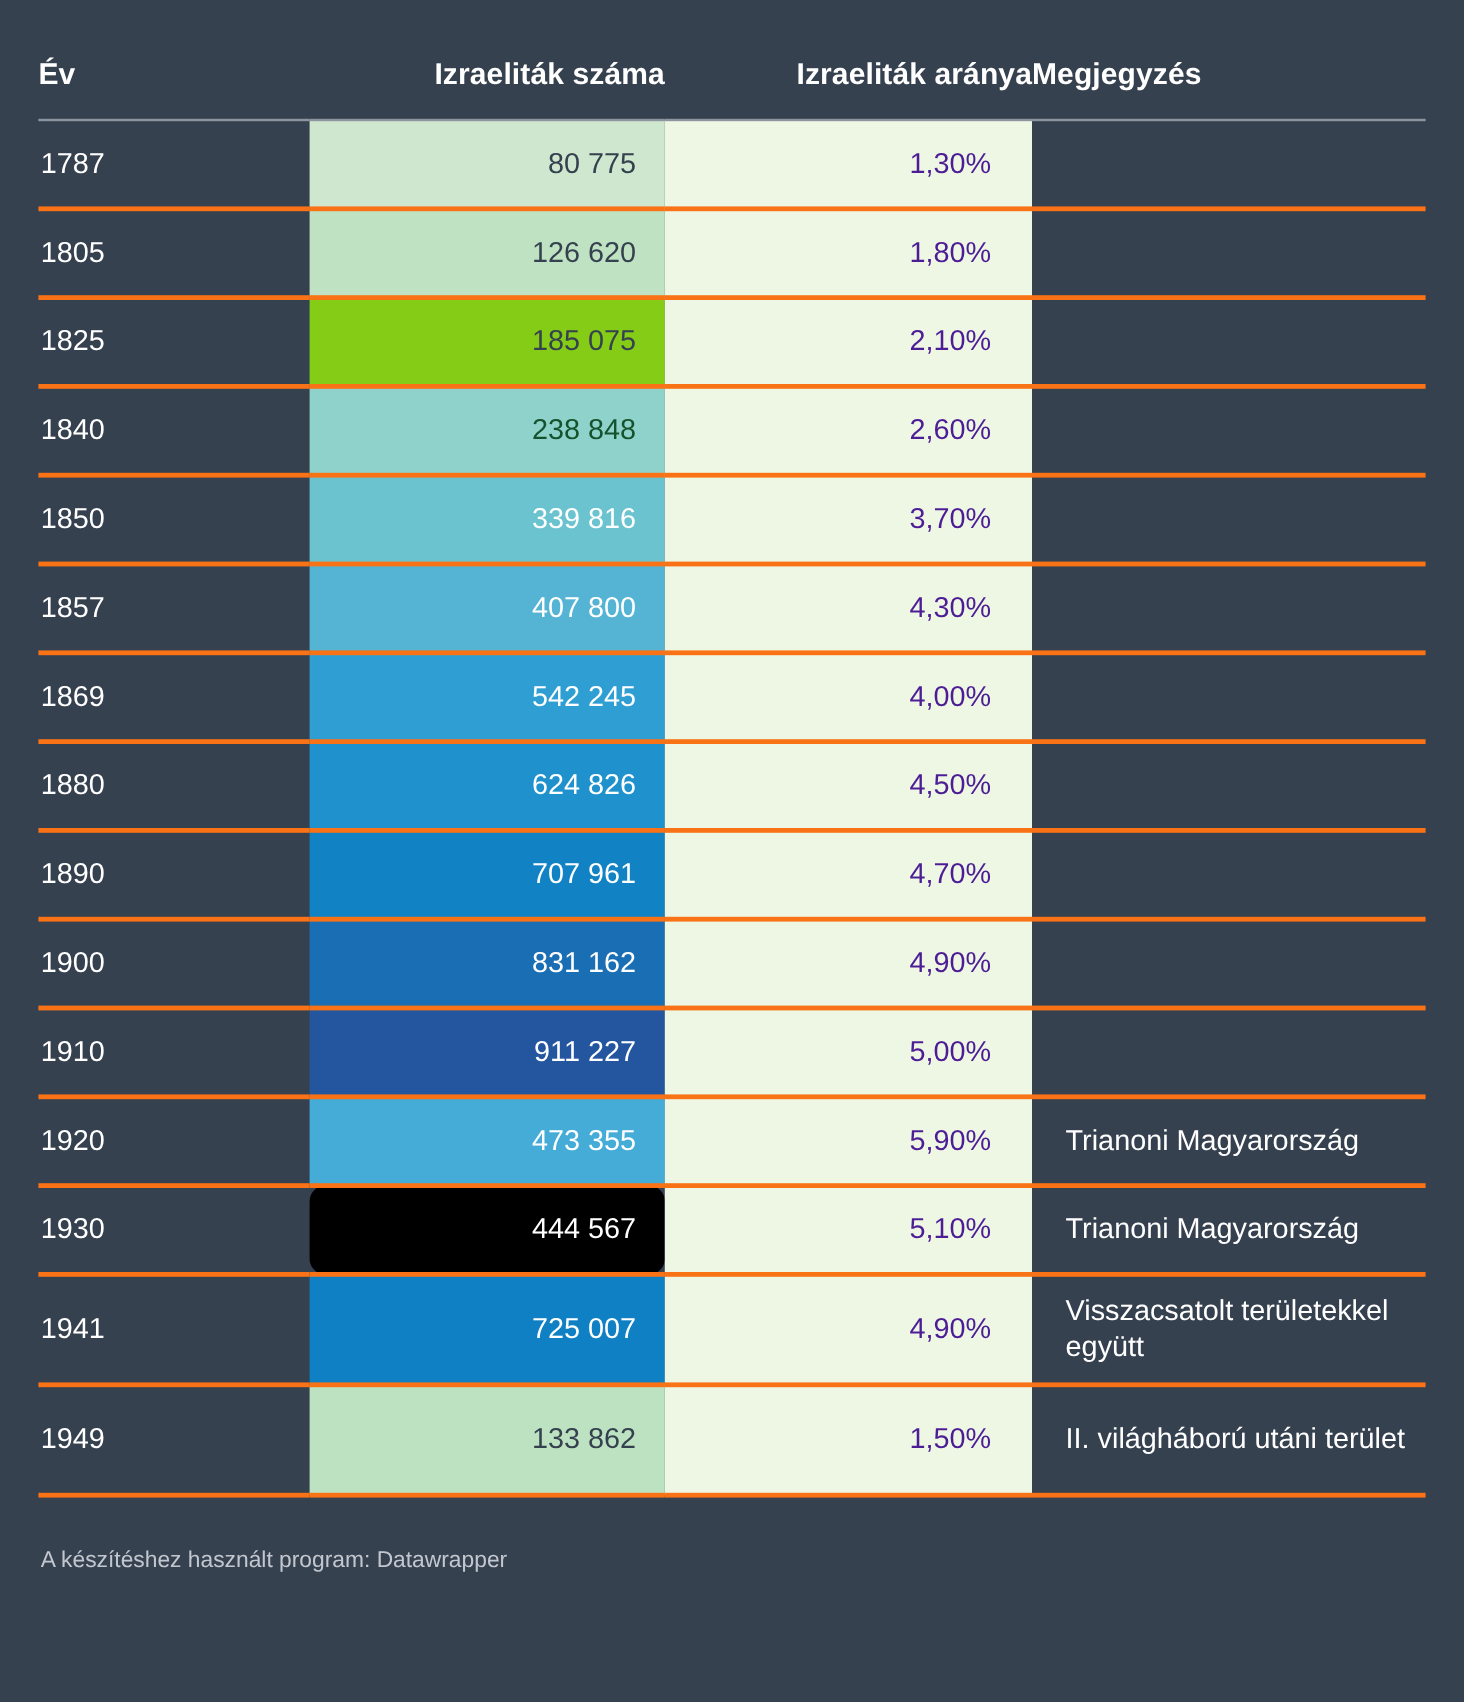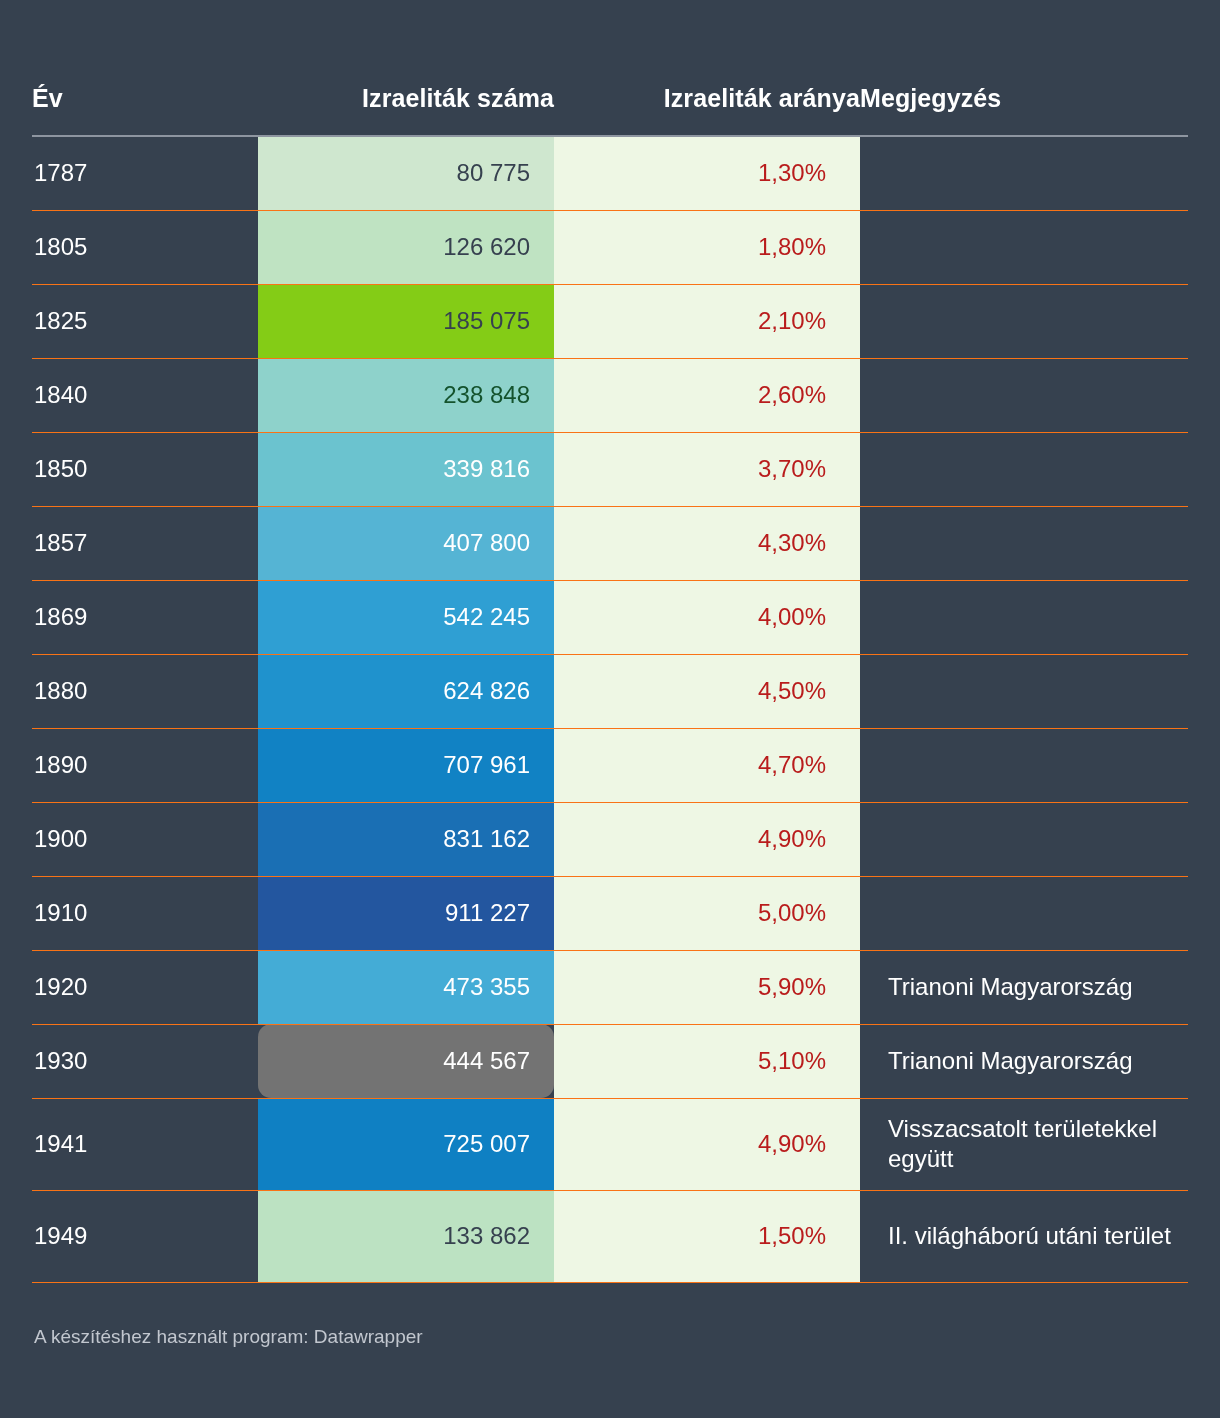--- a/index.html
+++ b/index.html
@@ -18,57 +18,57 @@
     position: relative;
     width: 1220px;
     height: 1418px;
     box-sizing: border-box;
     padding: 0 32px;
   }
   table.data-table {
     width: 1156px;
     border-collapse: collapse;
     table-layout: fixed;
-    margin-top: 84px;
+    margin-top: 48px;
   }
   table.data-table th {
     font-size: 25px;
     font-weight: bold;
     color: #ffffff;
     padding: 0 0 22px 0;
     vertical-align: bottom;
     border-bottom: 2px solid #8e95a0;
     letter-spacing: 0.1px;
   }
   th.col-year  { width: 226px; text-align: left; padding-left: 2px; }
   th.col-count { width: 296px; text-align: right; padding-right: 24px; }
   th.col-ratio { width: 306px; text-align: right; padding-right: 34px; }
   th.col-note  { width: 328px; text-align: left; padding-left: 28px; }
 
   table.data-table td {
     font-size: 24px;
-    border-bottom: 1px solid #f97316;
+    border-bottom: 4px solid #f97316;
     vertical-align: middle;
     box-sizing: border-box;
   }
   td.year {
     color: #ffffff;
     text-align: left;
     padding-left: 2px;
     height: 74px;
   }
   td.count {
     text-align: right;
     padding-right: 24px;
     border-bottom: none;
   }
   td.ratio {
     text-align: right;
     padding-right: 34px;
-    color: #b91c1c;
+    color: #4c1d95;
     border-bottom: none;
   }
   td.note {
     text-align: left;
     padding-left: 28px;
     color: #ffffff;
     line-height: 1.25;
   }
   tr.tall td { height: 92px; }
   .footnote {
@@ -161,21 +161,21 @@
           <td class="note"></td>
         </tr>
         <tr>
           <td class="year">1920</td>
           <td class="count" style="background: rgb(68, 172, 214); color: rgb(255, 255, 255);">473 355</td>
           <td class="ratio" style="background: rgb(238, 247, 228);">5,90%</td>
           <td class="note">Trianoni Magyarország</td>
         </tr>
         <tr>
           <td class="year">1930</td>
-          <td class="count" style="background: #737373; color: rgb(255, 255, 255); border-radius: 13px;">444 567</td>
+          <td class="count" style="background: #000000; color: rgb(255, 255, 255); border-radius: 13px;">444 567</td>
           <td class="ratio" style="background: rgb(238, 247, 228);">5,10%</td>
           <td class="note">Trianoni Magyarország</td>
         </tr>
         <tr class="tall">
           <td class="year">1941</td>
           <td class="count" style="background: rgb(15, 128, 195); color: rgb(255, 255, 255);">725 007</td>
           <td class="ratio" style="background: rgb(238, 247, 228);">4,90%</td>
           <td class="note">Visszacsatolt területekkel együtt</td>
         </tr>
         <tr class="tall">

